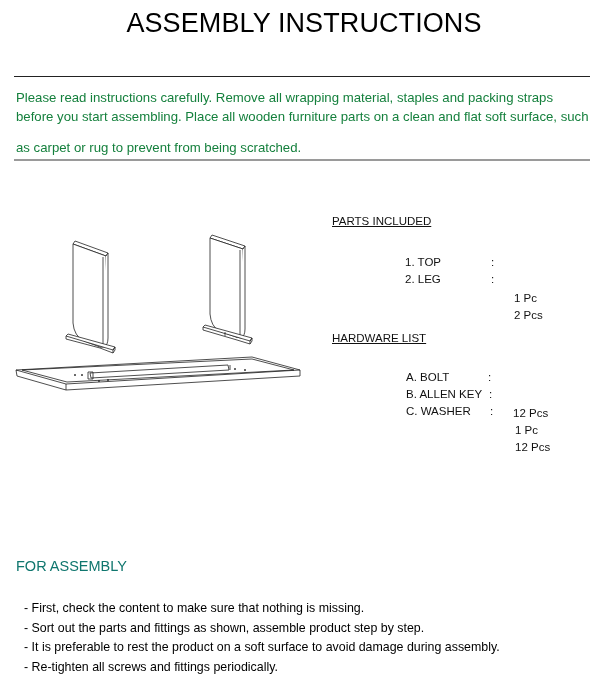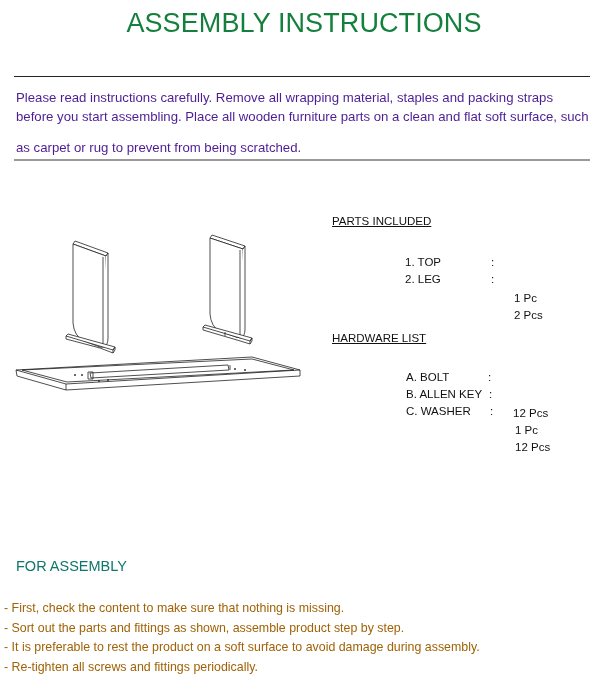--- a/index.html
+++ b/index.html
@@ -16,38 +16,38 @@
       color: #111111;
     }
     .title {
       position: absolute;
       left: 0;
       width: 608px;
       top: 8px;
       text-align: center;
       font-size: 27px;
       letter-spacing: 0.1px;
-      color: #15803d;
+      color: #000000;
     }
     .rule-top {
       position: absolute;
       left: 14px;
       width: 576px;
       top: 76px;
       height: 0;
       border-top: 1px solid #222;
     }
     .intro {
       position: absolute;
       left: 16px;
       top: 88px;
       width: 580px;
       font-size: 13.2px;
       line-height: 19px;
-      color: #4c1d95;
+      color: #15803d;
     }
     .intro .line { display: block; white-space: nowrap; }
     .intro .line.last { margin-top: 12px; }
     .rule-bottom {
       position: absolute;
       left: 14px;
       width: 576px;
       top: 159px;
       height: 0;
       border-top: 2px solid #9a9a9a;
@@ -88,25 +88,25 @@
     .hw-list .row.r3 .qty { left: 109px; }
     .assembly-heading {
       position: absolute;
       left: 16px;
       top: 558px;
       font-size: 14.5px;
       color: #0f766e;
     }
     .assembly-list {
       position: absolute;
-      left: 4px;
+      left: 24px;
       top: 599px;
       font-size: 12.4px;
       line-height: 19.5px;
-      color: #a16207;
+      color: #000000;
     }
     .assembly-list .item { white-space: nowrap; }
   </style>
 </head>
 <body>
 
 <div class="title">ASSEMBLY INSTRUCTIONS</div>
 
 <div class="rule-top"></div>
 

